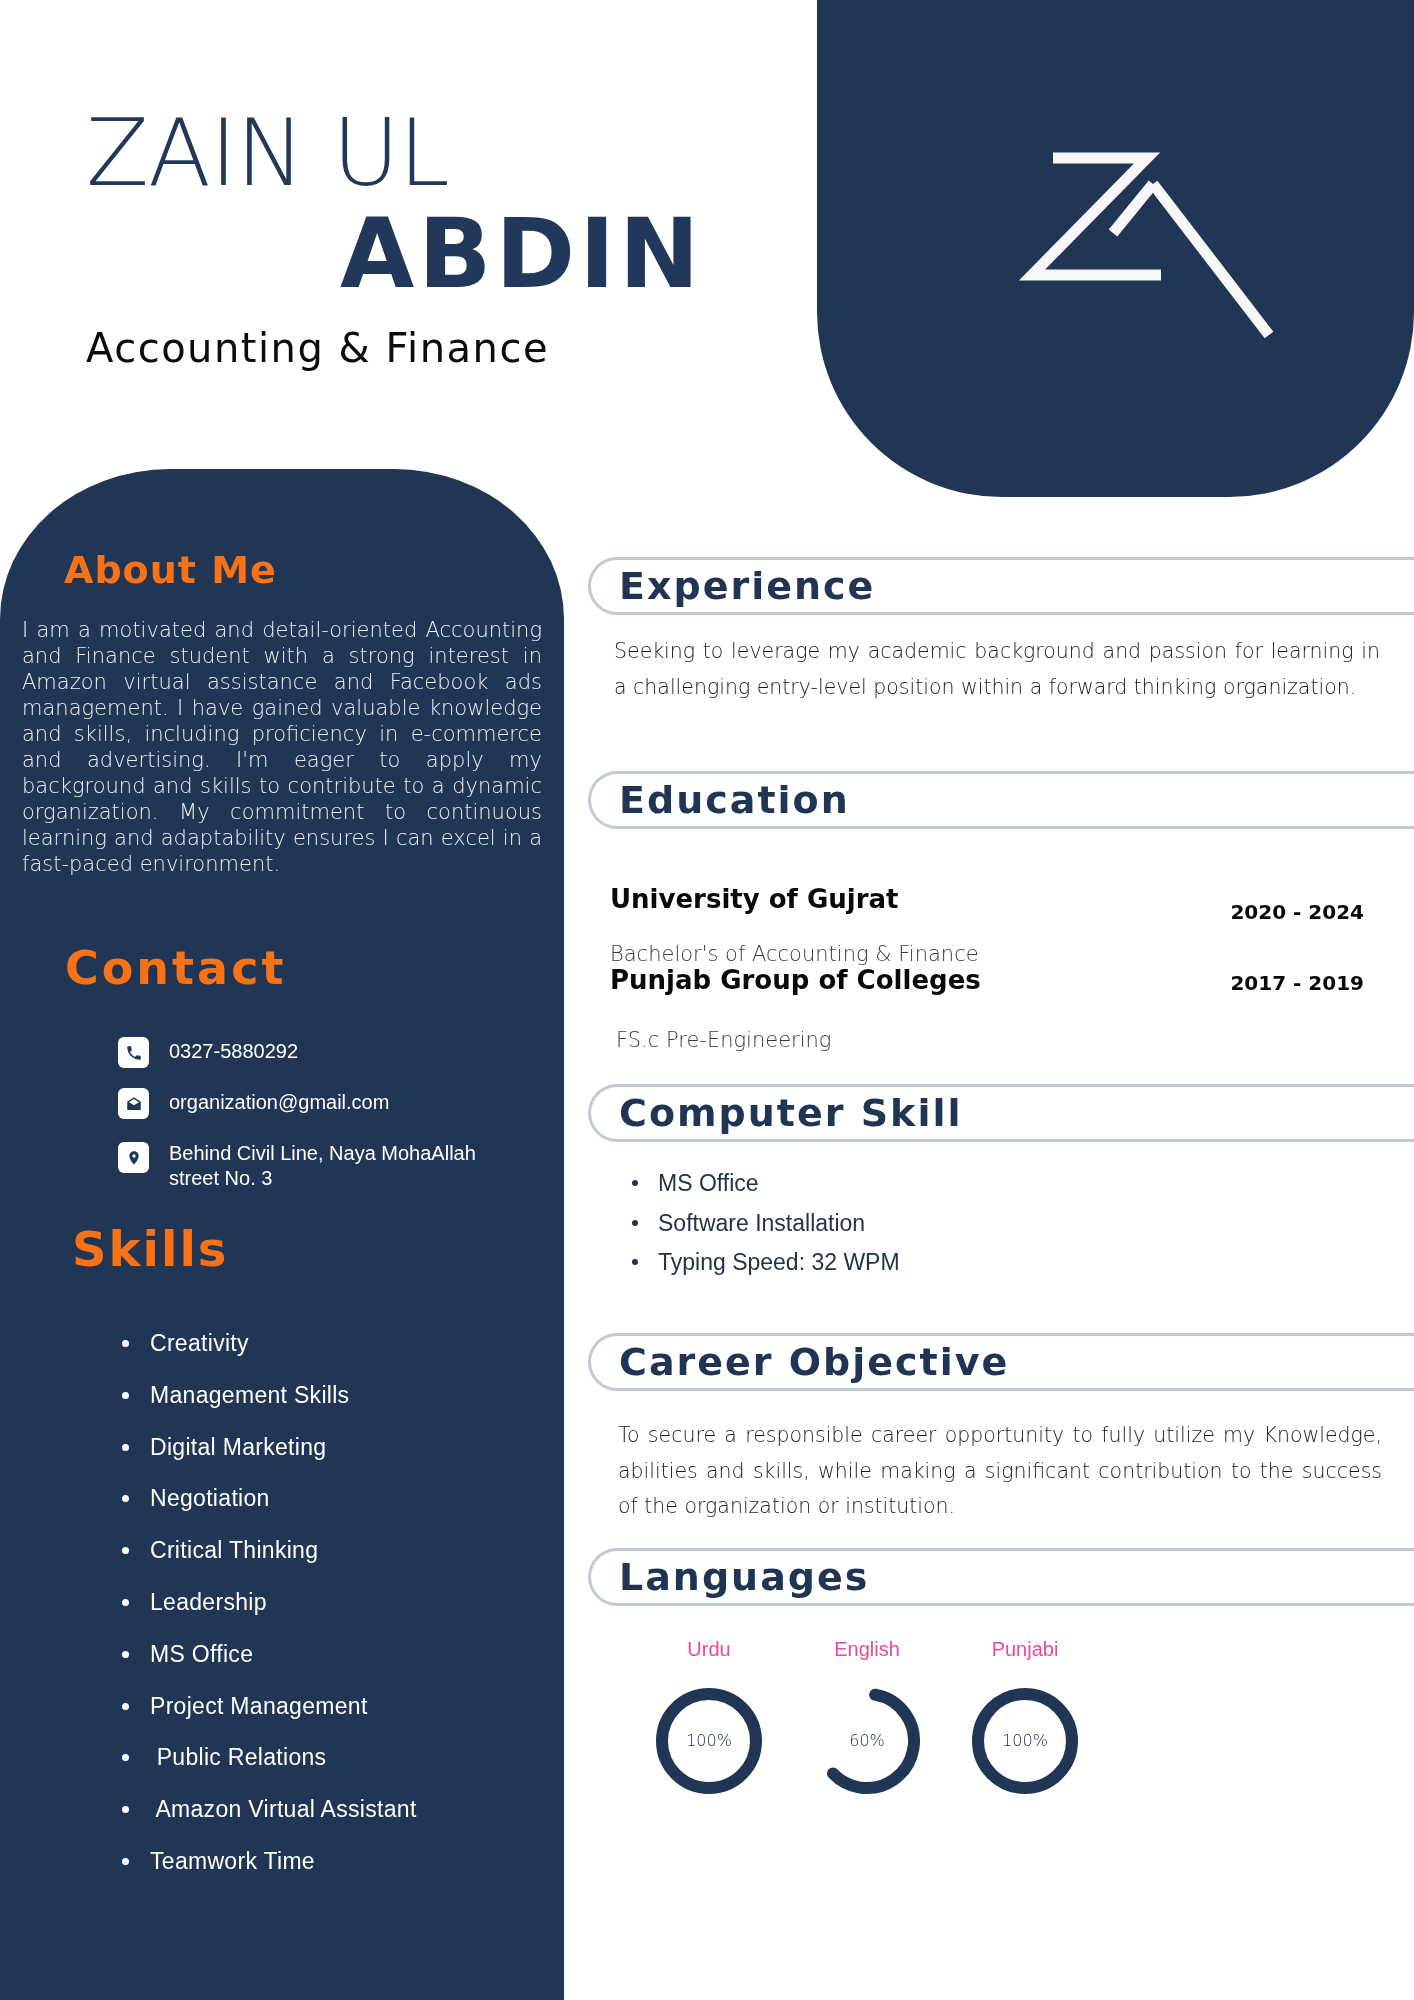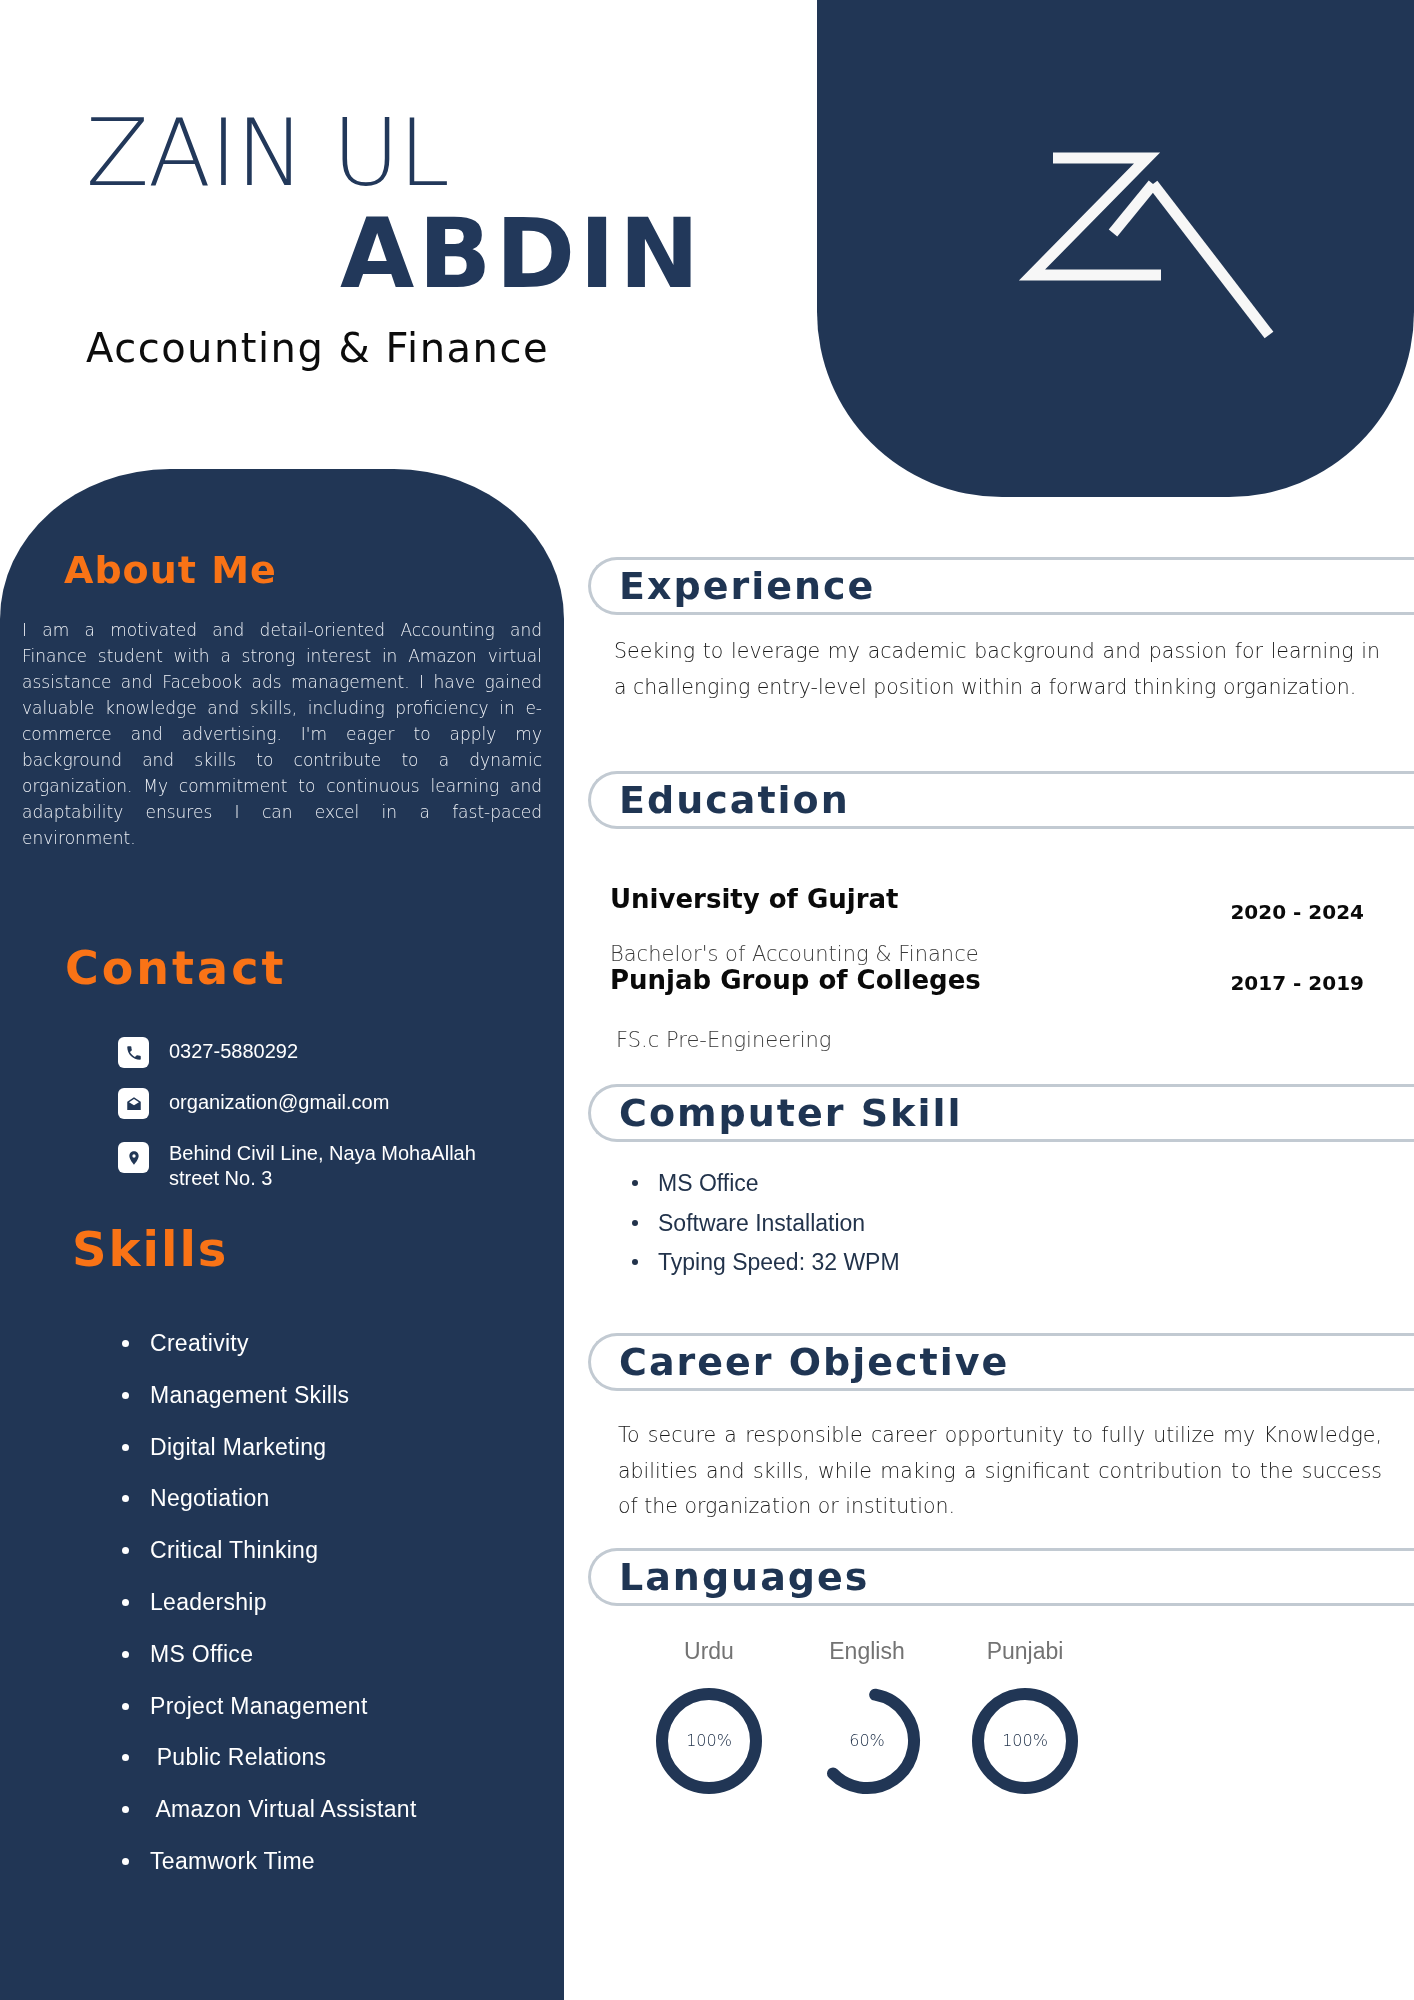--- a/index.html
+++ b/index.html
@@ -36,21 +36,21 @@
     border-top-left-radius: 170px 150px; border-top-right-radius: 170px 150px;
     color: #ffffff;
   }
   .lp-heading {
     position: absolute; font-family: "DejaVu Sans", sans-serif; font-weight: 700;
     color: #f97316; line-height: 1;
   }
   .about-h { left: 64px; top: 82px; font-size: 38px; letter-spacing: 1px; }
   .about-text {
     position: absolute; left: 22px; top: 148px; width: 520px;
-    font-family: "DejaVu Sans", sans-serif; font-size: 17px; line-height: 26px;
+    font-family: "DejaVu Sans", sans-serif; font-size: 21px; line-height: 26px;
     text-align: justify; color: #eef1f6; font-weight: 300;
   }
   .contact-h { left: 65px; top: 476px; font-size: 46px; letter-spacing: 3px; }
   .contact-list { position: absolute; left: 118px; top: 568px; width: 420px; }
   .contact-item { display: flex; align-items: flex-start; margin-bottom: 20px; }
   .contact-icon {
     width: 31px; height: 31px; background: #ffffff; border-radius: 6px;
     flex: 0 0 31px; display: flex; align-items: center; justify-content: center;
     margin-right: 20px;
   }
@@ -107,21 +107,21 @@
   }
   .cs-list li::before {
     content: ""; position: absolute; left: 2px; top: 12px; width: 6px; height: 6px;
     border-radius: 50%; background: #22334b;
   }
   .co-para { left: 618px; top: 1418px; width: 764px; }
 
   .lang-wrap { position: absolute; left: 654px; top: 1638px; width: 440px; height: 170px; }
   .lang { position: absolute; top: 0; width: 110px; text-align: center; }
   .lang-label {
-    font-family: "Liberation Sans", sans-serif; font-size: 23px; color: #737373; display: block; height: 48px;
+    font-family: "Liberation Sans", sans-serif; font-size: 20px; color: #ec4899; display: block; height: 48px;
   }
   .ring { position: relative; width: 110px; height: 110px; margin: 0 auto; }
   .ring svg { position: absolute; left: 0; top: 0; }
   .ring-val {
     position: absolute; left: 0; top: 0; width: 110px; height: 110px; line-height: 110px;
     text-align: center; font-family: "DejaVu Sans", sans-serif; font-size: 16px; color: #22334b; font-weight: 300;
   }
 </style>
 </head>
 <body>

